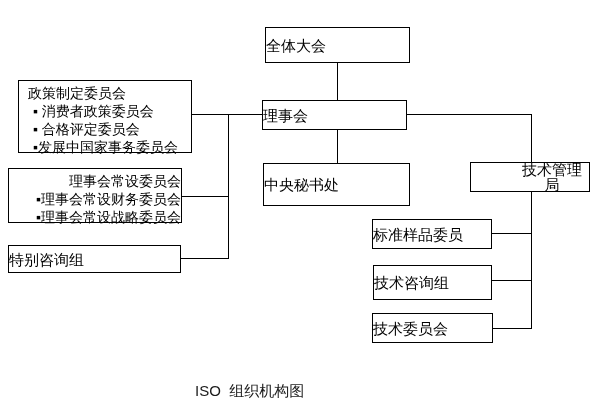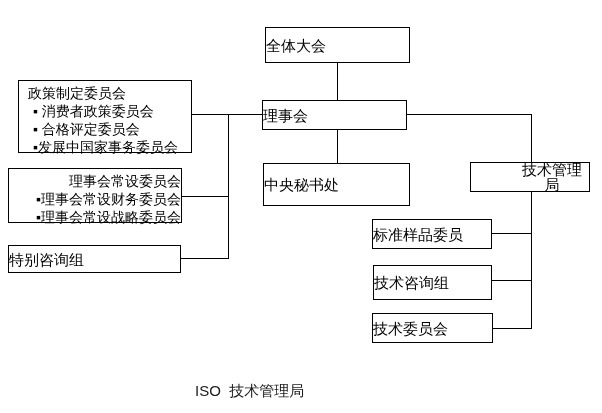--- a/index.html
+++ b/index.html
@@ -137,15 +137,15 @@
   </div>
 
   <div class="node center b-techadv">
     <span>技术咨询组</span>
   </div>
 
   <div class="node center b-techcom">
     <span>技术委员会</span>
   </div>
 
-  <div class="caption">ISO  技术管理局</div>
+  <div class="caption">ISO  组织机构图</div>
 
 </div>
 
 </body></html>

